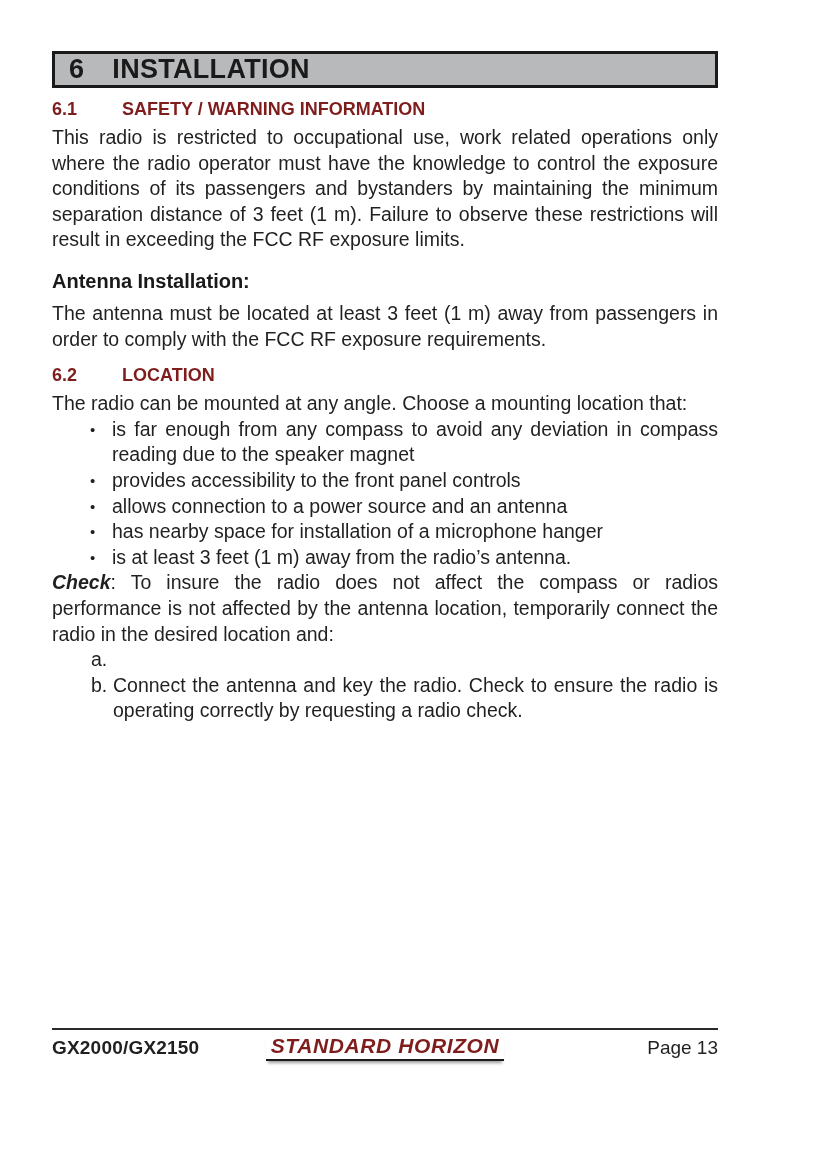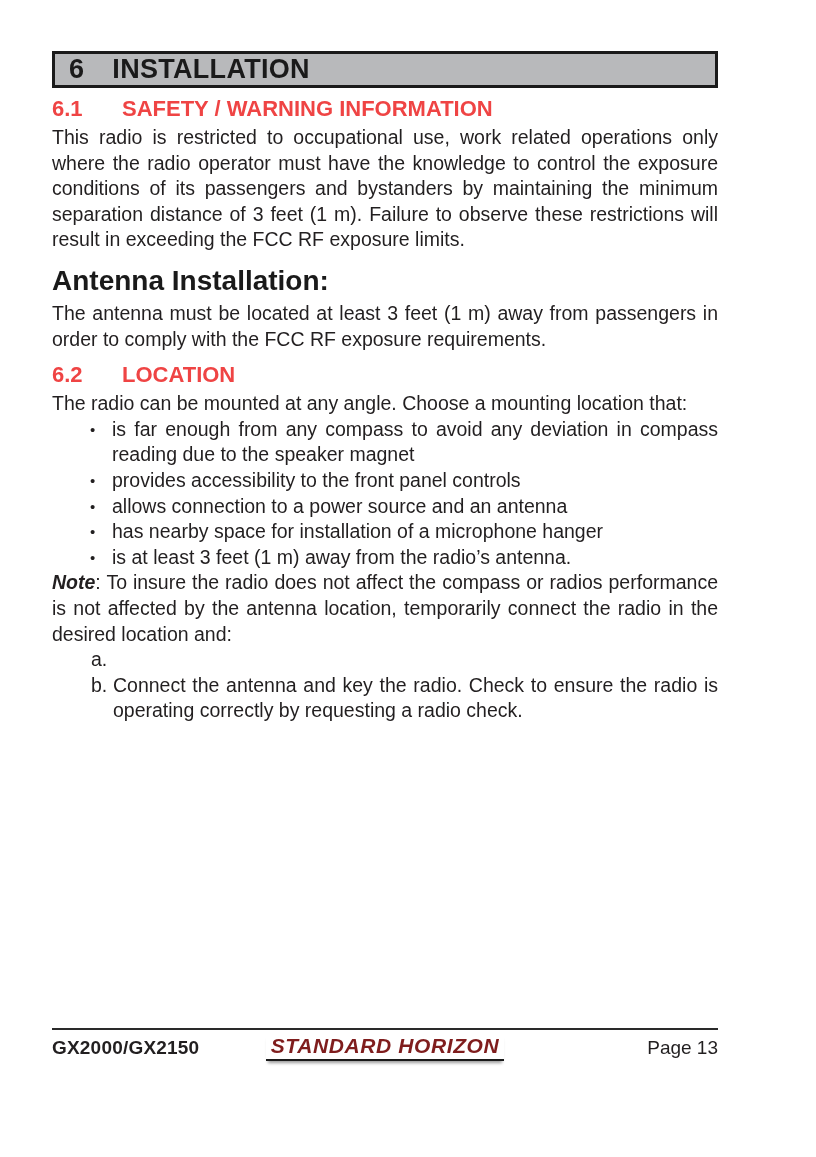--- a/index.html
+++ b/index.html
@@ -30,37 +30,37 @@
     color: #1a1a1a;
     padding-left: 14px;
     margin-bottom: 9px;
     letter-spacing: 0.3px;
   }
   .ch-num { margin-right: 28px; }
   
   .sec-heading {
     display: flex;
     font-weight: bold;
-    font-size: 22px;
+    font-size: 18px;
     line-height: 24px;
-    color: #ef4444;
+    color: #7f1d1d;
     margin: 0 0 4px 0;
   }
   .sec-num { width: 70px; flex-shrink: 0; }
   .h62 { margin-top: 11px; }
   
   p.body {
     font-size: 19.5px;
     line-height: 25.6px;
     margin: 0;
   }
   .justify { text-align: justify; }
   .subhead {
     font-weight: bold;
-    font-size: 28px;
+    font-size: 20px;
     line-height: 22px;
     color: #1a1a1a;
     margin: 17px 0 9px 0;
   }
   
   .bullet-item {
     display: flex;
     padding-left: 38px;
     font-size: 19.5px;
     line-height: 25.6px;
@@ -155,21 +155,21 @@
     <div class="bullet-item">
       <span class="bullet-marker">•</span>
       <span class="bullet-text">has nearby space for installation of a microphone hanger</span>
     </div>
     <div class="bullet-item">
       <span class="bullet-marker">•</span>
       <span class="bullet-text">is at least 3 feet (1 m) away from the radio’s antenna.</span>
     </div>
   </div>
 
-  <p class="body justify"><span class="note-label">Note</span><span>: To insure the radio does not affect the compass or radios performance is not affected by the antenna location, temporarily connect the radio in the desired location and:</span></p>
+  <p class="body justify"><span class="note-label">Check</span><span>: To insure the radio does not affect the compass or radios performance is not affected by the antenna location, temporarily connect the radio in the desired location and:</span></p>
 
   <div>
     <div class="step-item">
       <span class="step-label">a.</span>
     </div>
     <div class="step-item">
       <span class="step-label">b.</span>
       <span class="step-text">Connect the antenna and key the radio. Check to ensure the radio is operating correctly by requesting a radio check.</span>
     </div>
   </div>

